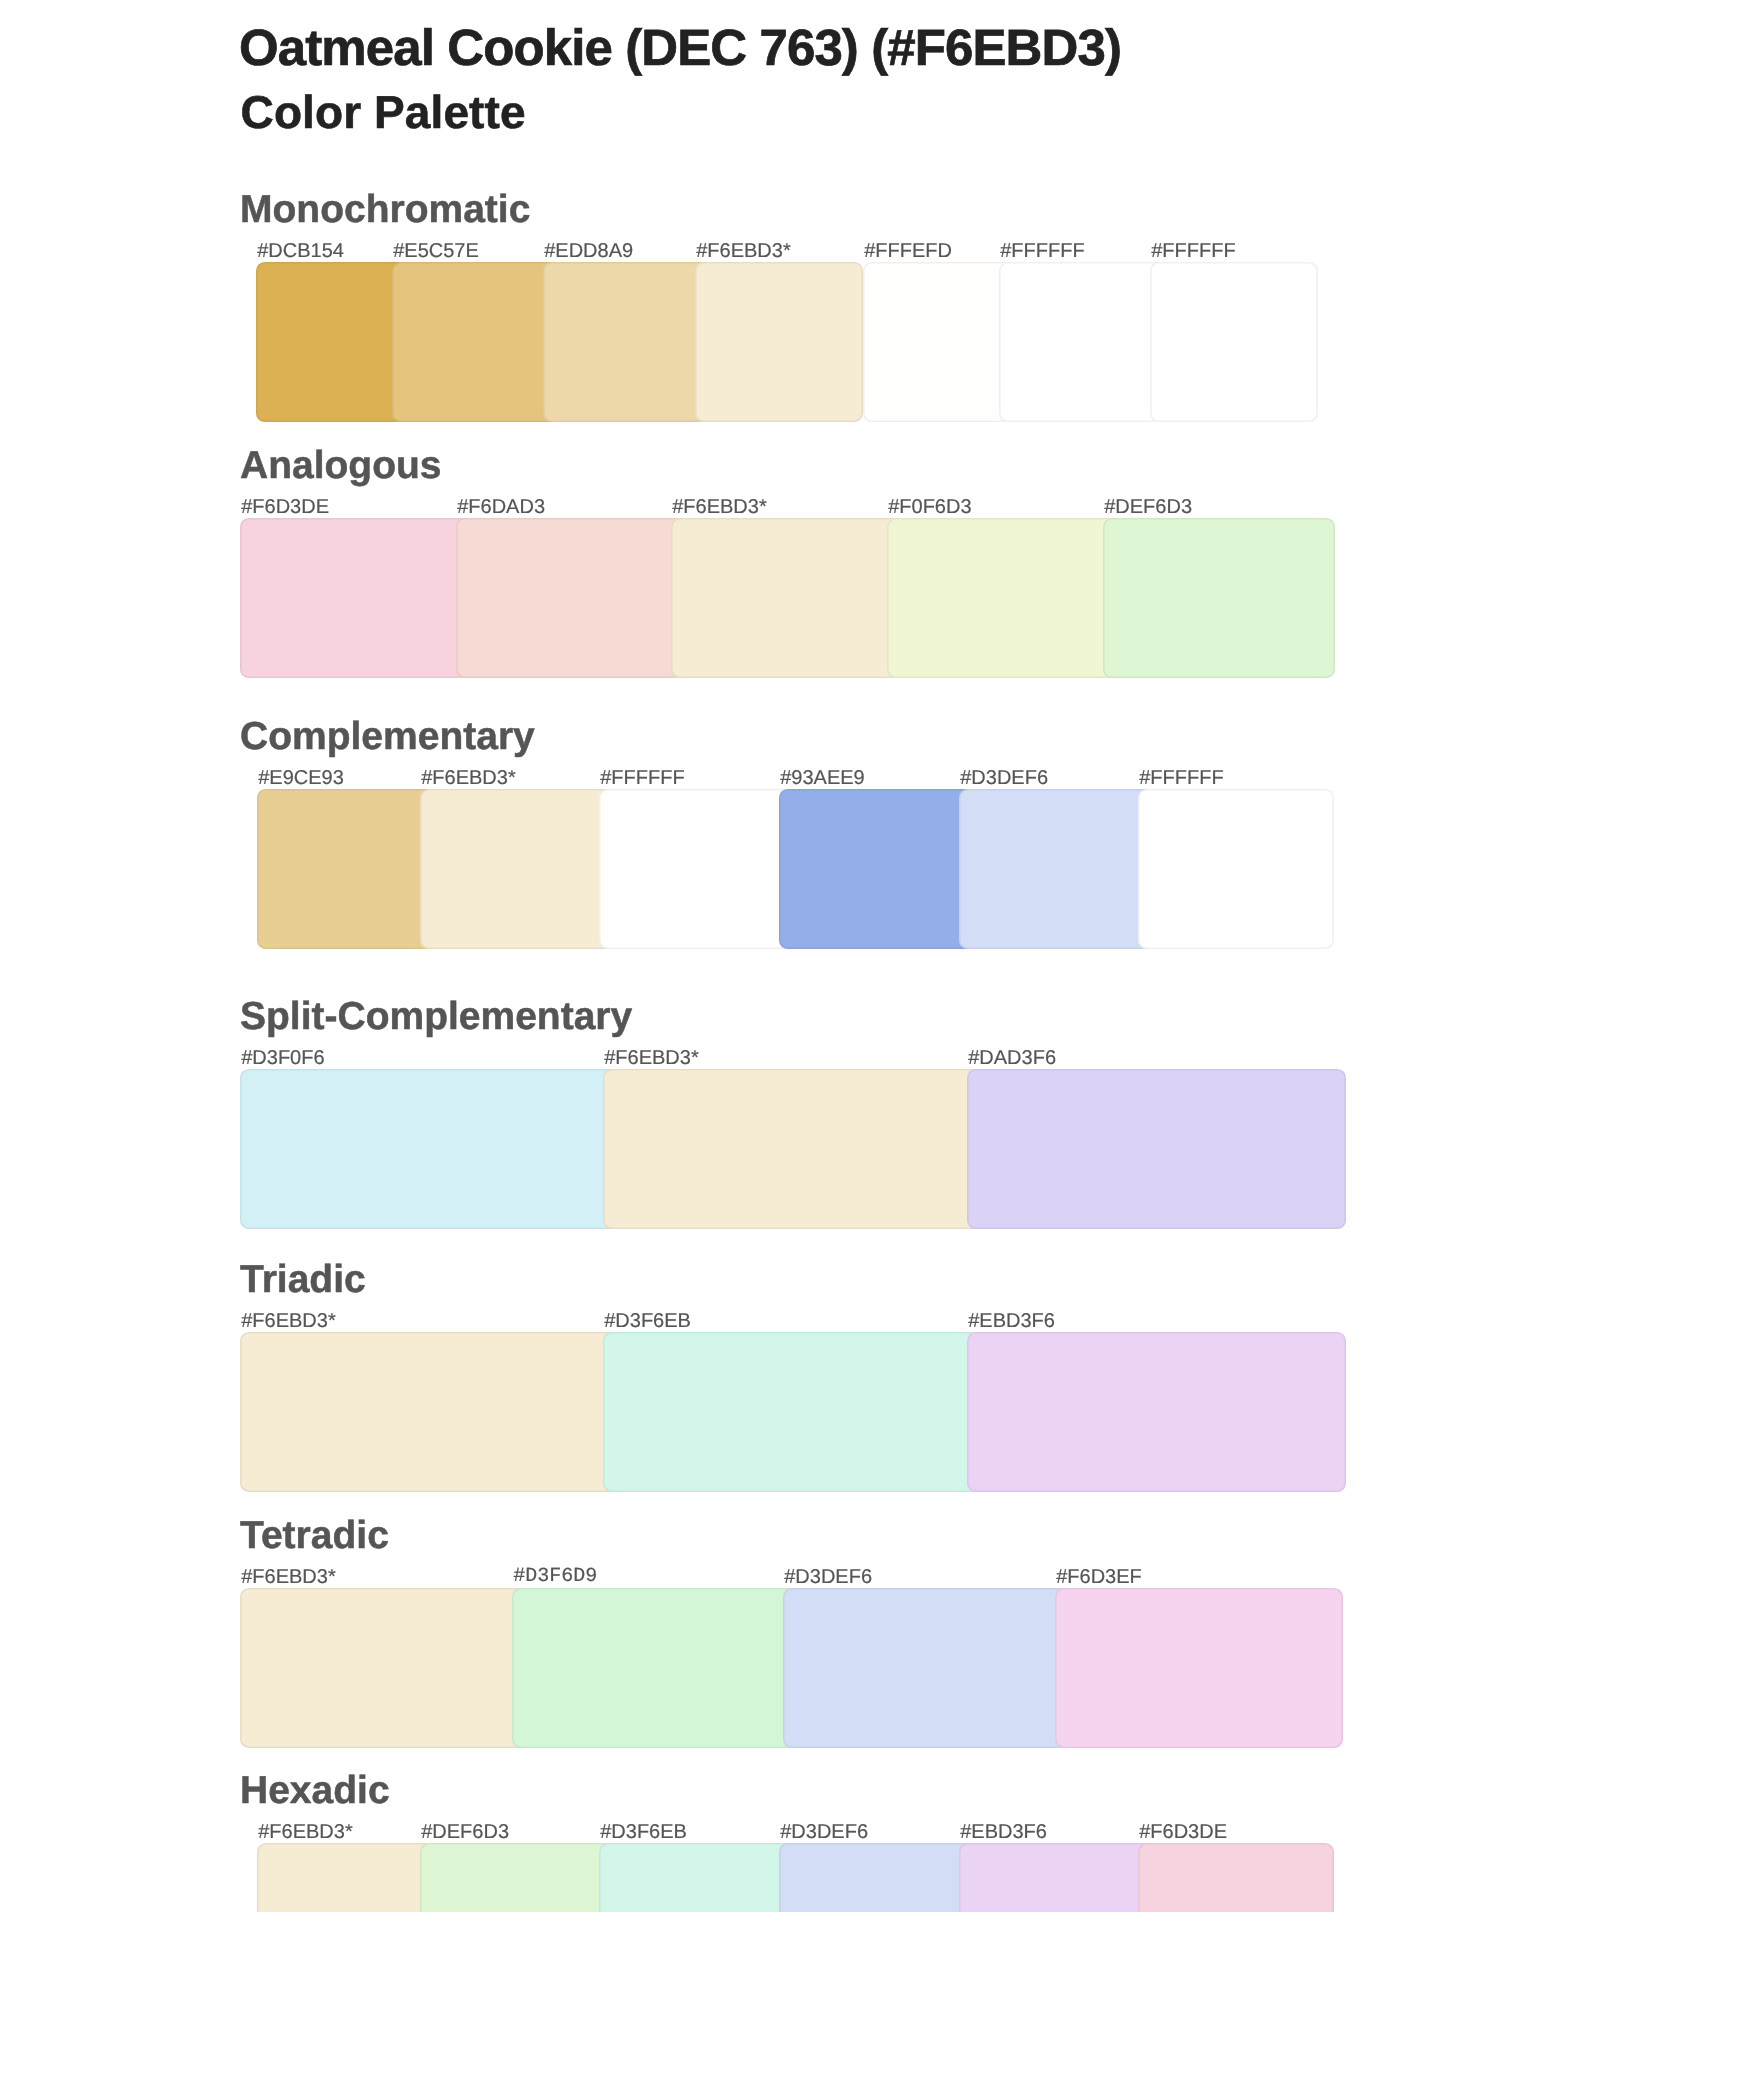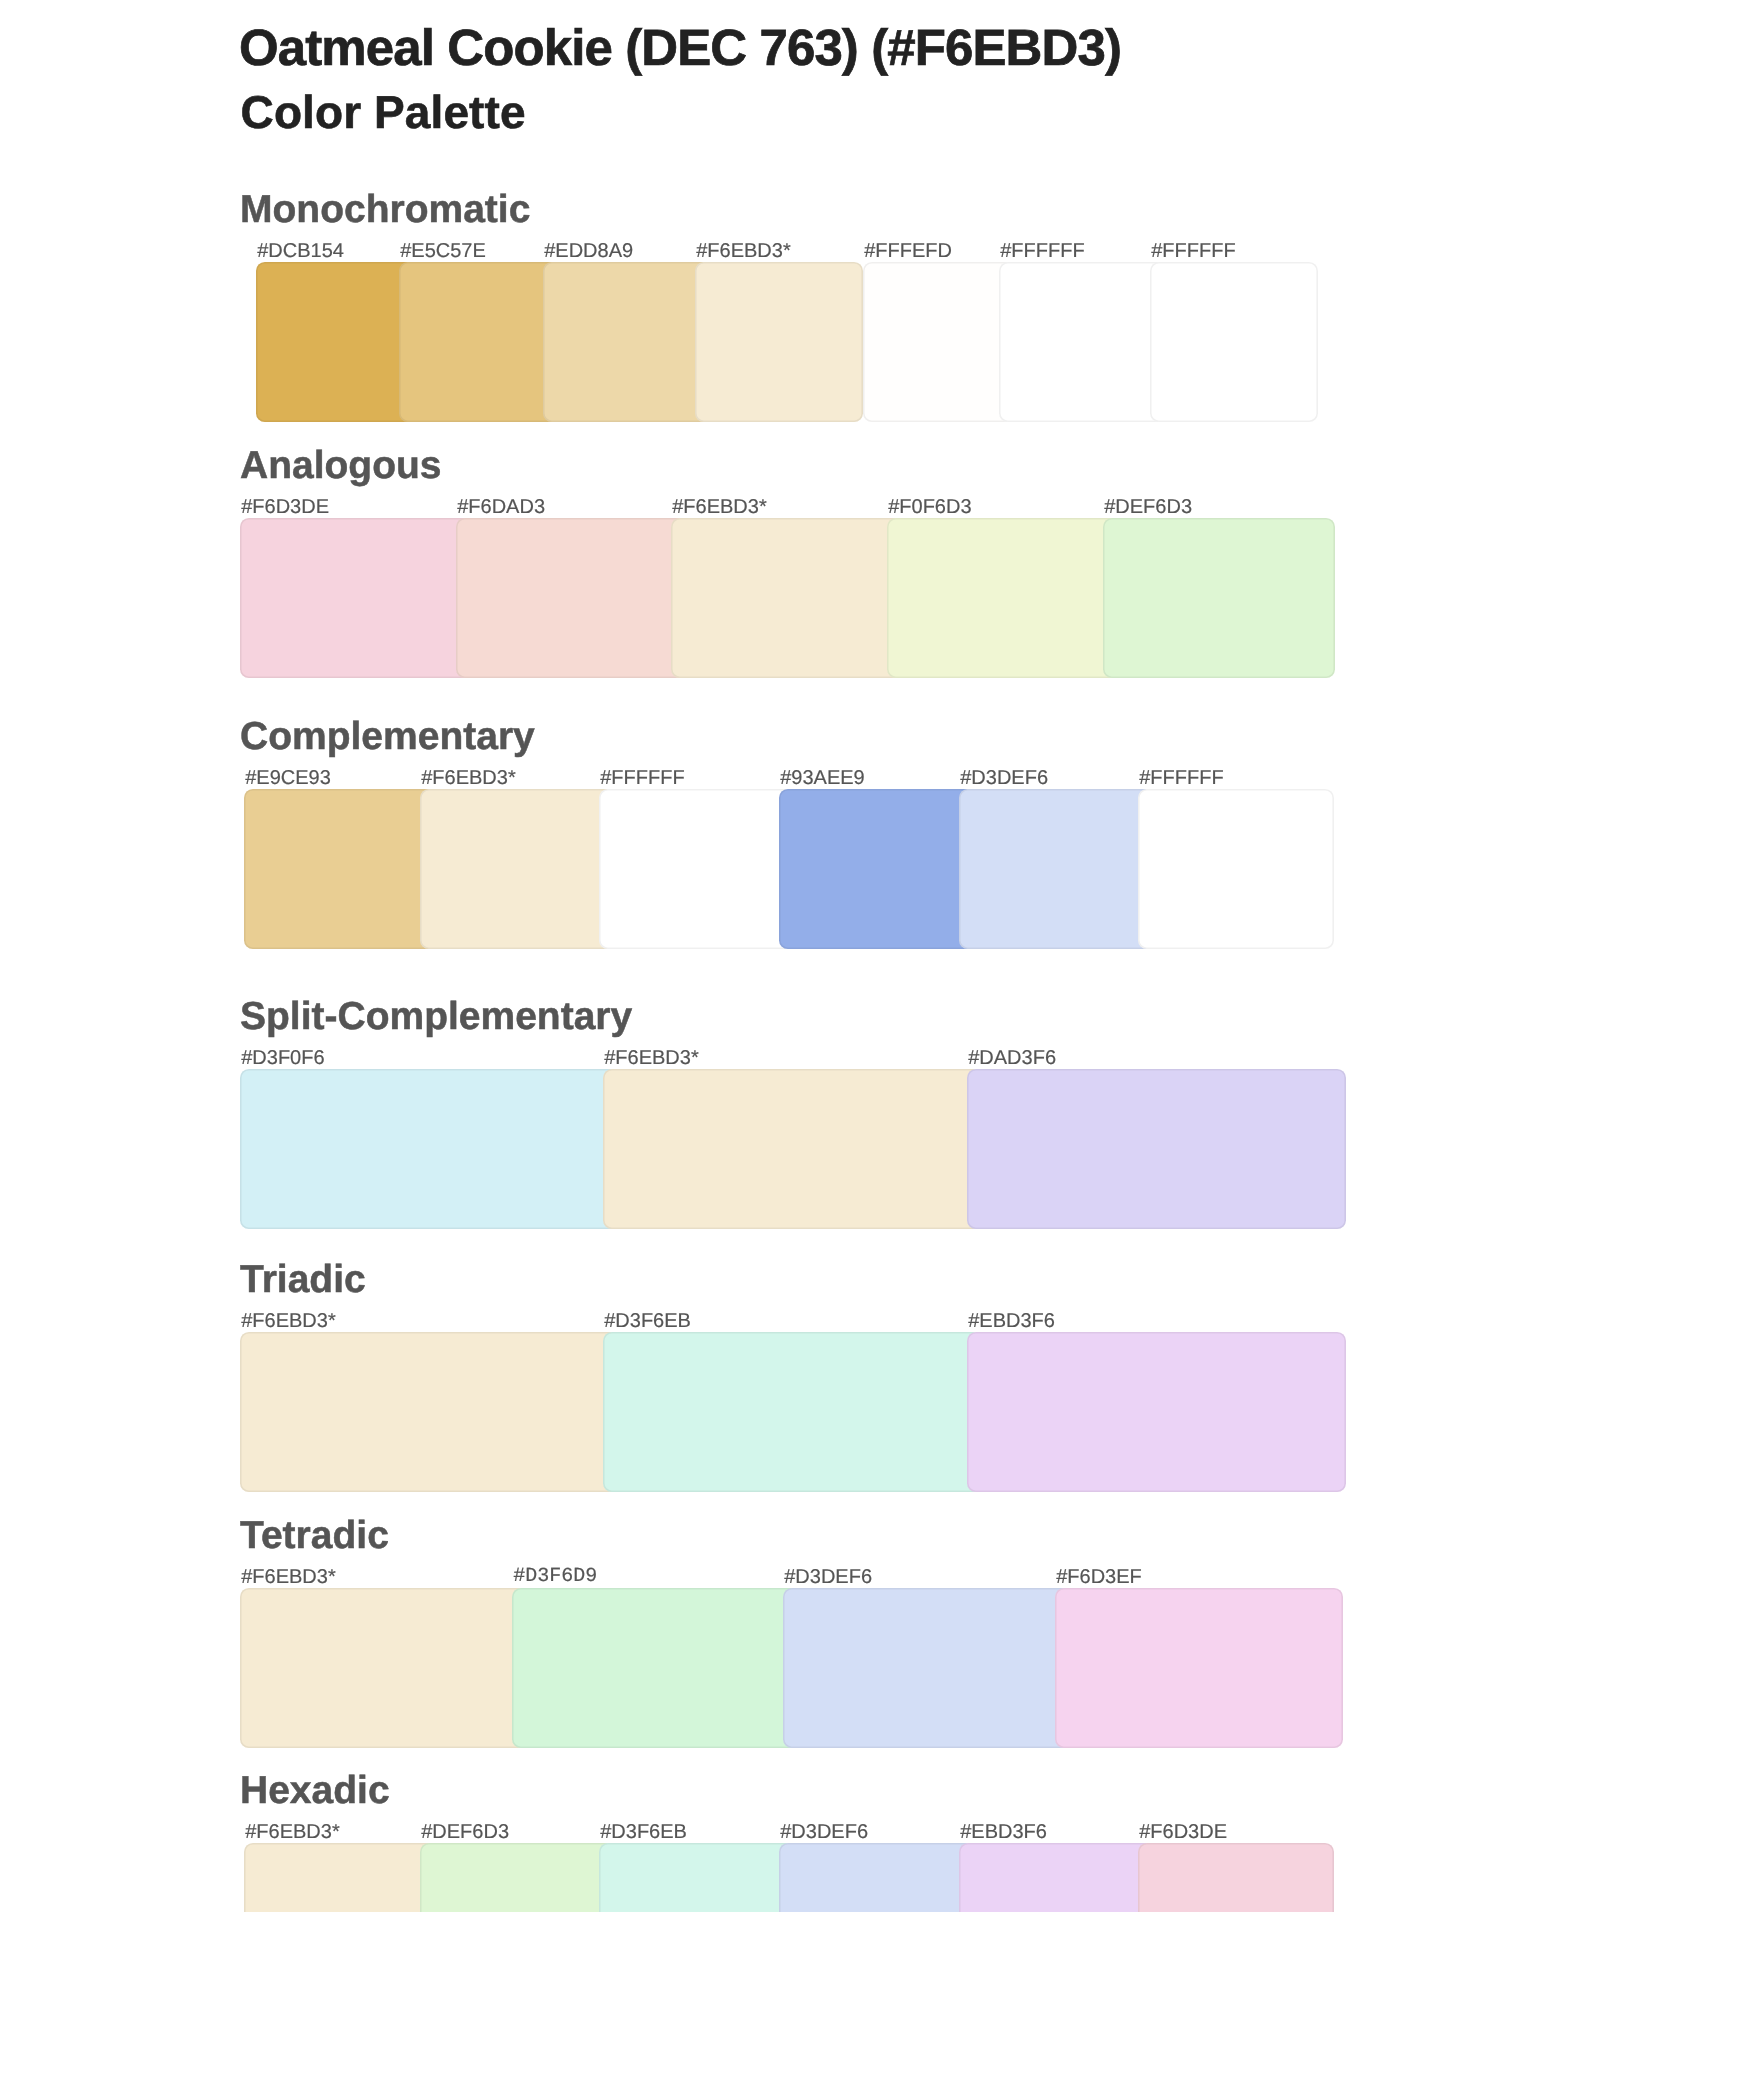--- a/index.html
+++ b/index.html
@@ -69,34 +69,34 @@
   
   .s0 .swatch { width: 168px; }
   .s1 .swatch { width: 232px; }
   .s2 .swatch { width: 196px; }
   .s3 .swatch { width: 379px; }
   .s4 .swatch { width: 379px; }
   .s5 .swatch { width: 288px; }
   .s6 .swatch { width: 196px; }
 
   .s0 .p0 { left: 0;    z-index: 1; margin-left: 16px; }
-  .s0 .p1 { left: 159px;  z-index: 2; }
+  .s0 .p1 { left: 152px;  z-index: 2; }
   .s0 .p2 { left: 303px;  z-index: 3; }
   .s0 .p3 { left: 455px;  z-index: 4; }
   .s0 .p4 { left: 607px;  z-index: 5; margin-left: 16px; }
   .s0 .p5 { left: 759px;  z-index: 6; }
   .s0 .p6 { left: 910px; z-index: 7; }
 
   .s1 .p0 { left: 0;     z-index: 1; }
   .s1 .p1 { left: 216px;  z-index: 2; }
   .s1 .p2 { left: 431px;  z-index: 3; }
   .s1 .p3 { left: 647px;  z-index: 4; }
   .s1 .p4 { left: 863px; z-index: 5; }
 
-  .s2 .p0, .s6 .p0 { left: 4px;     z-index: 1; }
+  .s2 .p0, .s6 .p0 { left: 17px;     z-index: 1; }
   .s2 .p1, .s6 .p1 { left: 180px;  z-index: 2; }
   .s2 .p2, .s6 .p2 { left: 359px;  z-index: 3; }
   .s2 .p3, .s6 .p3 { left: 539px;  z-index: 4; }
   .s2 .p4, .s6 .p4 { left: 719px;  z-index: 5; }
   .s2 .p5, .s6 .p5 { left: 898px; z-index: 6; }
 
   .s3 .p0, .s4 .p0 { left: 0;     z-index: 1; }
   .s3 .p1, .s4 .p1 { left: 363px;  z-index: 2; }
   .s3 .p2, .s4 .p2 { left: 727px;  z-index: 3; }
 

